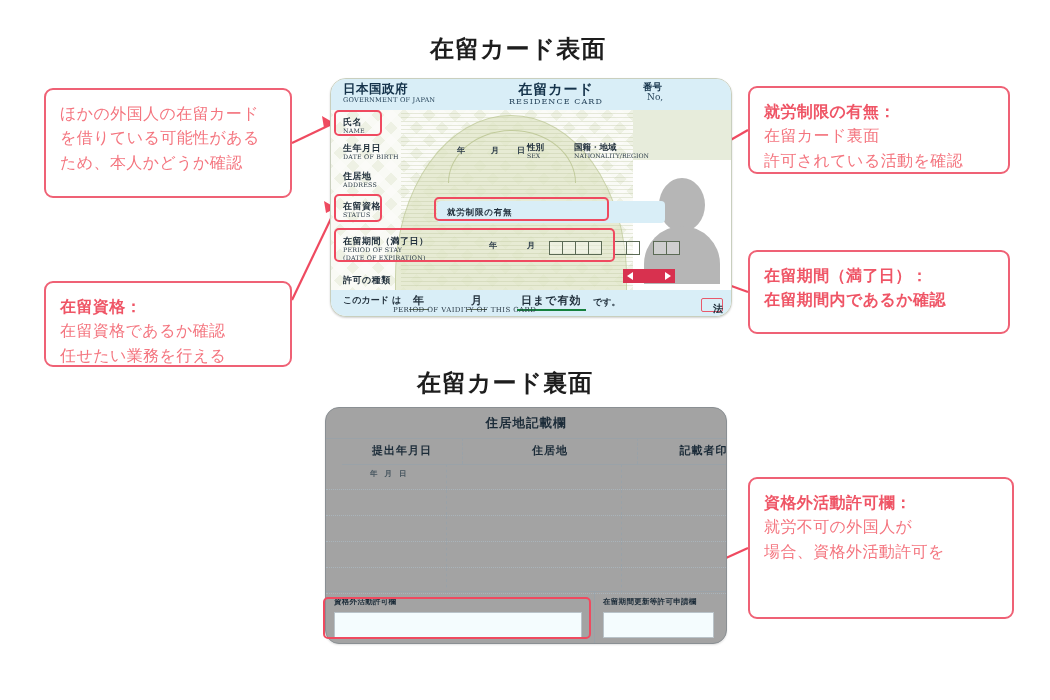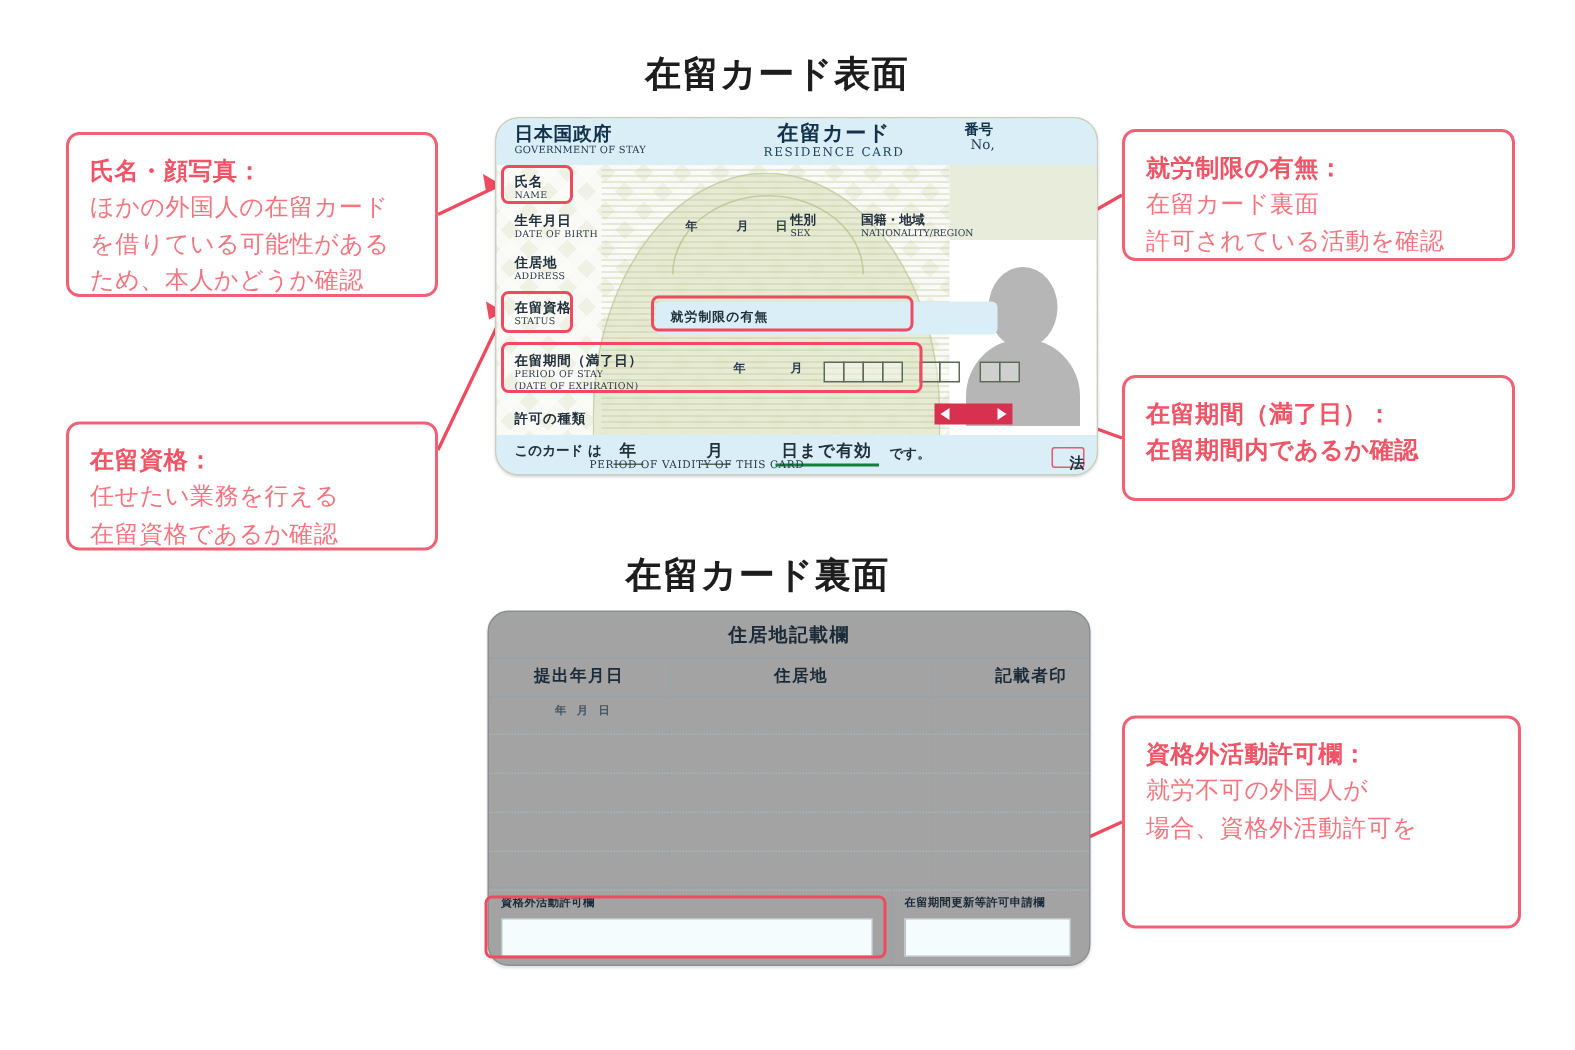--- a/index.html
+++ b/index.html
@@ -144,21 +144,21 @@
   #back-card{
     position:absolute;left:325px;top:407px;width:400px;height:235px;
     border-radius:14px;background:#a3a3a3;border:1.4px solid #8a8f93;
     overflow:hidden;box-shadow:0 1px 2px rgba(0,0,0,.12);
   }
   .bc-title{
     position:absolute;left:0;right:0;top:0;height:30px;line-height:30px;
     text-align:center;font-size:12.5px;font-weight:bold;color:#1b2b38;letter-spacing:1px;
     border-bottom:1px solid #9aa2a8;
   }
-  .bc-head{position:absolute;left:0;right:0;top:30px;height:26px;border-bottom:1.2px solid #9aa2a8;}
+  .bc-head{position:absolute;left:16px;right:0;top:30px;height:26px;border-bottom:1.2px solid #9aa2a8;}
   .bc-head .cell{position:absolute;top:0;height:26px;line-height:26px;text-align:center;font-size:11px;font-weight:bold;color:#1b2b38;letter-spacing:1px;}
   .bc-c1{left:0;width:120px;}
   .bc-c2{left:120px;width:175px;border-left:1px dashed #9aa2a8;box-sizing:border-box;}
   .bc-c3{left:295px;right:0;width:105px;border-left:1px dashed #9aa2a8;box-sizing:border-box;padding-left:27px;}
   .bc-rows{position:absolute;left:0;right:0;top:56px;height:125px;}
   .bc-row{position:relative;height:25px;border-bottom:1px dotted #a9b4bb;}
   .bc-row .v1{position:absolute;left:0;width:120px;height:100%;}
   .bc-row .v2{position:absolute;left:120px;width:175px;height:100%;border-left:1px dashed #9aa2a8;box-sizing:border-box;}
   .bc-row .v3{position:absolute;left:295px;right:0;height:100%;border-left:1px dashed #9aa2a8;box-sizing:border-box;}
   .bc-ymd{position:absolute;left:44px;top:5px;font-size:7.5px;font-weight:bold;color:#46555f;letter-spacing:7px;}
@@ -228,21 +228,21 @@
   <div class="section-title" id="front-title">在留カード表面</div>
 
   <div id="front-card">
     <div class="fc-pattern"></div>
     <div class="fc-mtfuji"></div>
     <div class="fc-lines"></div>
 
     <div class="fc-header"></div>
     <div class="fc-gov">
       <div class="ja">日本国政府</div>
-      <div class="en">GOVERNMENT OF STAY</div>
+      <div class="en">GOVERNMENT OF JAPAN</div>
     </div>
     <div class="fc-cardname">
       <div class="ja">在留カード</div>
       <div class="en">RESIDENCE CARD</div>
     </div>
     <div class="fc-no">
       <div class="ja">番号</div>
       <div class="en">No,</div>
     </div>
 
@@ -381,30 +381,29 @@
       <div class="bc-b2">
         <div class="bc-blabel">在留期間更新等許可申請欄</div>
         <div class="bc-binput"></div>
       </div>
     </div>
   </div>
 
   <div class="hl" id="hl-extra"></div>
 
   <div class="callout" id="co-name">
-    <div class="hd">氏名・顔写真：</div>
     <div class="ln">ほかの外国人の在留カード</div>
     <div class="ln">を借りている可能性がある</div>
     <div class="ln">ため、本人かどうか確認</div>
   </div>
 
   <div class="callout" id="co-status">
     <div class="hd">在留資格：</div>
+    <div class="ln">在留資格であるか確認</div>
     <div class="ln">任せたい業務を行える</div>
-    <div class="ln">在留資格であるか確認</div>
   </div>
 
   <div class="callout" id="co-work">
     <div class="hd">就労制限の有無：</div>
     <div class="ln">在留カード裏面</div>
     <div class="ln">許可されている活動を確認</div>
   </div>
 
   <div class="callout" id="co-period">
     <div class="hd">在留期間（満了日）：</div>

